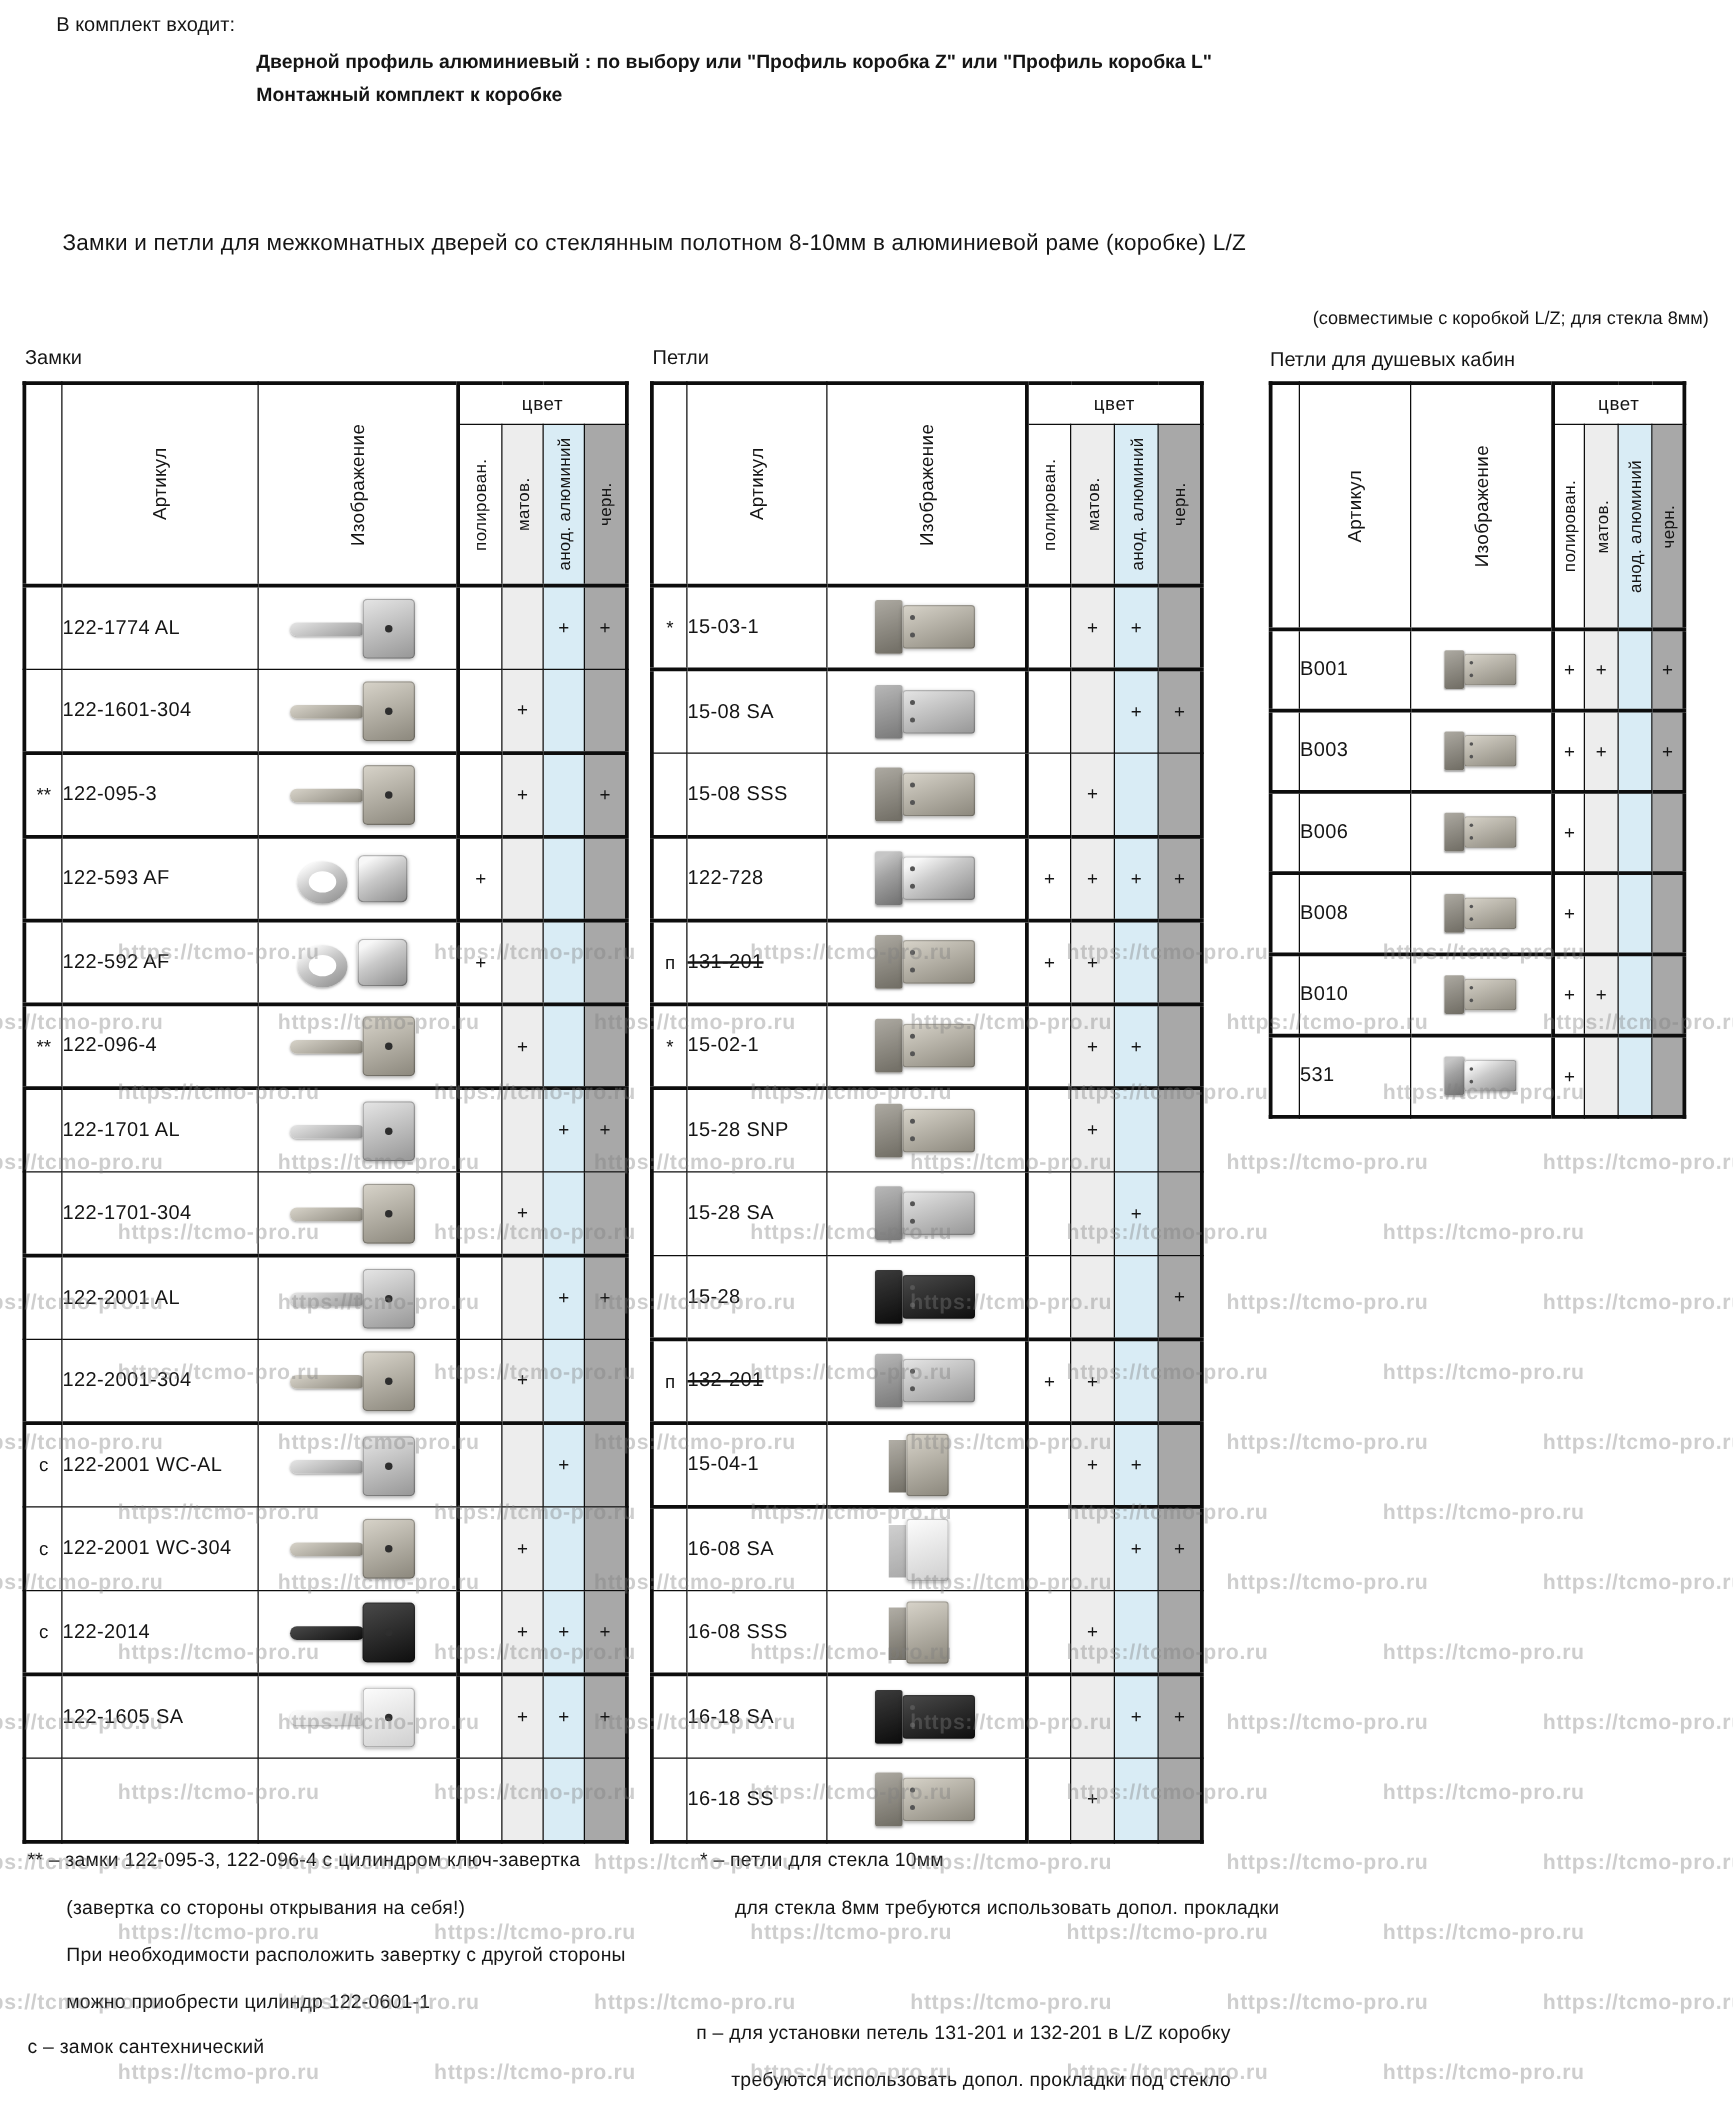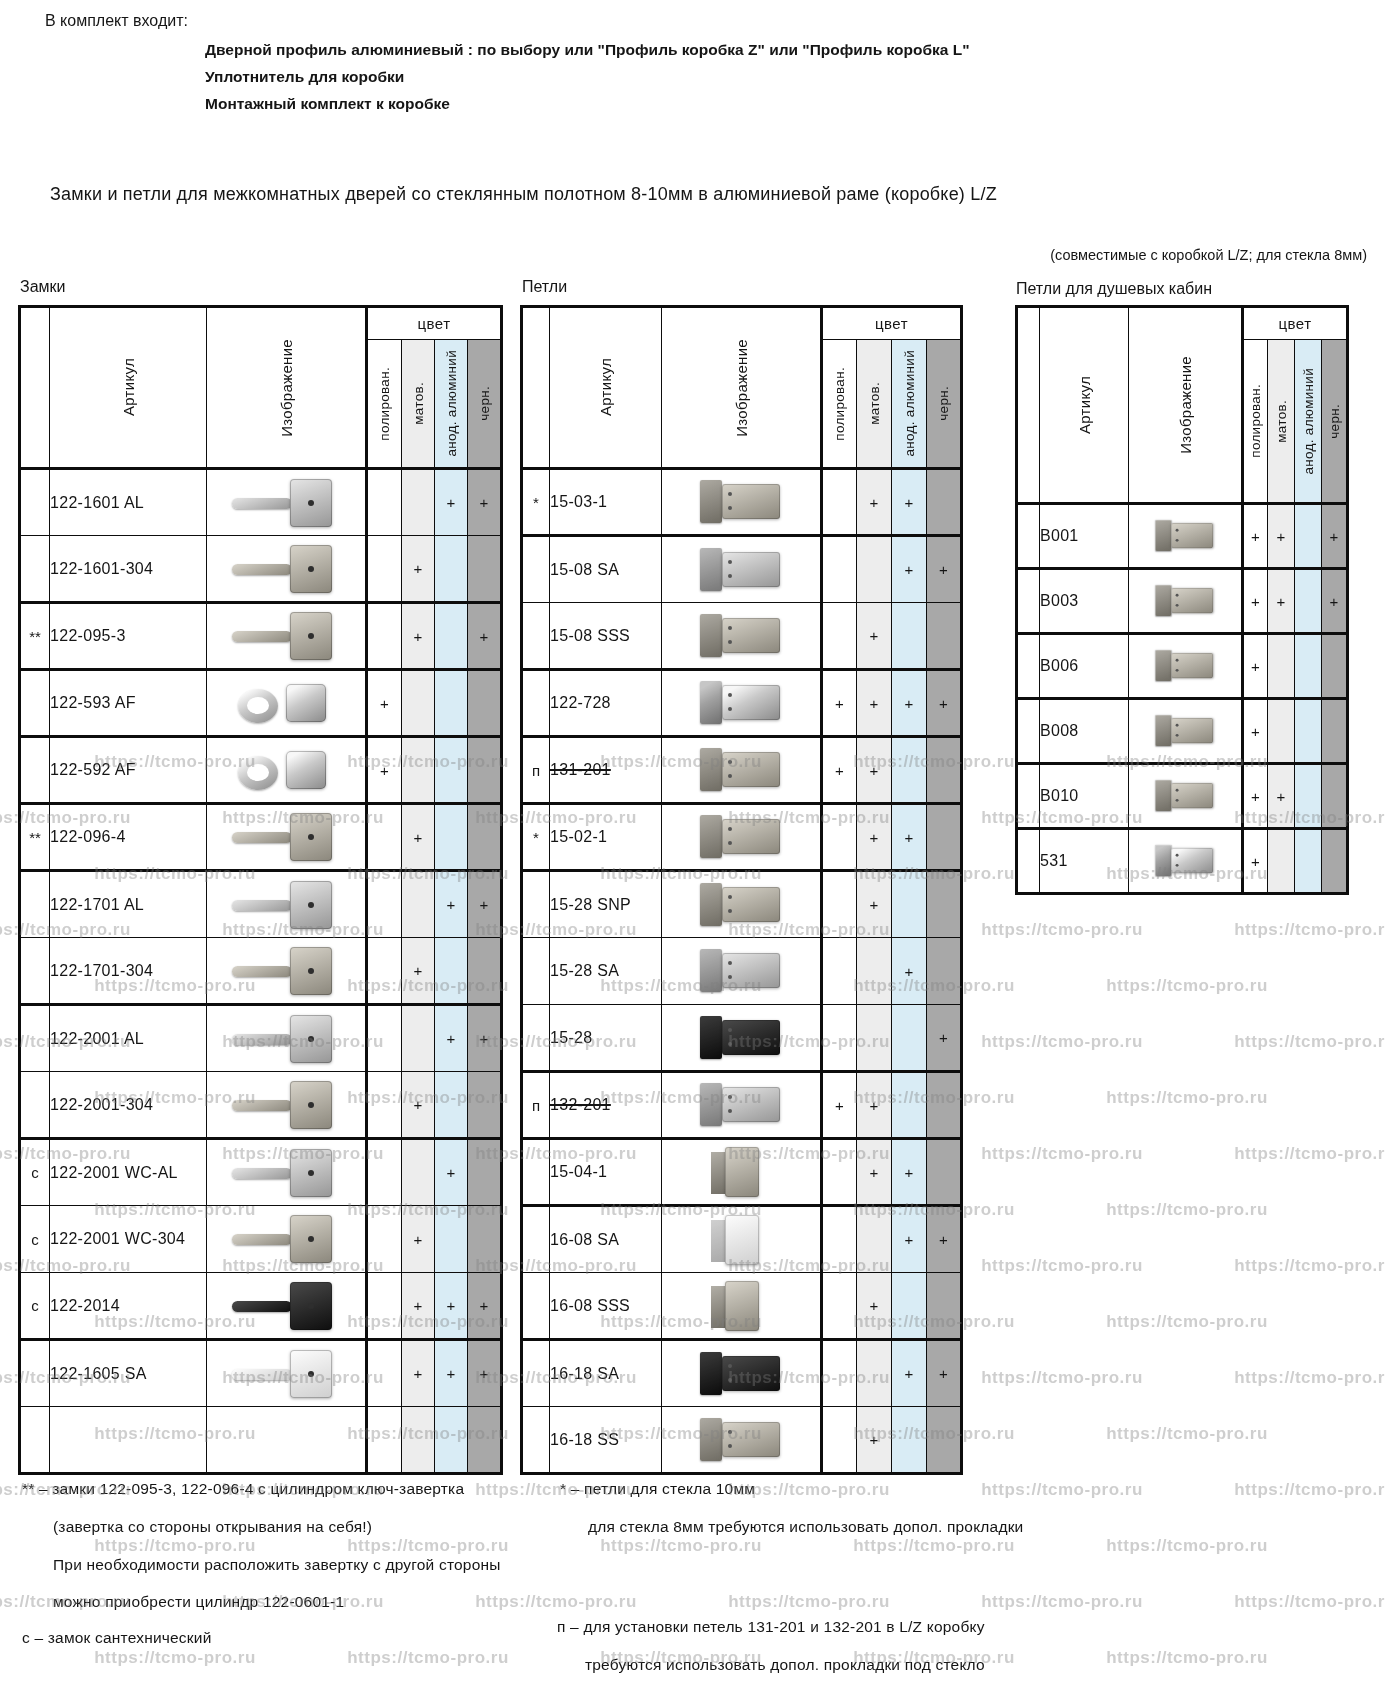--- a/index.html
+++ b/index.html
@@ -61,21 +61,20 @@
   
   .wm{position:absolute;transform:translateX(-50%);font-size:17px;font-weight:bold;
       color:rgba(125,125,125,.38);white-space:nowrap;pointer-events:none;z-index:30;letter-spacing:.5px;}
 </style>
 </head>
 <body style="--pol: #ffffff; --mat: #ededed; --anod: #d9ecf5; --cher: #a8a8a8;">
 
 <div class="abs includes-title">В комплект входит:</div>
 <div class="abs includes-list">
   <div>Дверной профиль алюминиевый : по выбору или "Профиль коробка Z" или "Профиль коробка L"</div>
-  <div>Уплотнитель для коробки</div>
   <div>Монтажный комплект к коробке</div>
 </div>
 <div class="abs main-title">Замки и петли для межкомнатных дверей со стеклянным полотном 8-10мм в алюминиевой  раме (коробке) L/Z</div>
 <div class="abs compat-note">(совместимые с коробкой L/Z; для стекла 8мм)</div>
 
 <div class="abs sec-label" style="left:20px">Замки</div>
 <div class="abs sec-label" style="left:522px">Петли</div>
 <div class="abs sec-label" style="left:1016px;top:280px">Петли для душевых кабин</div>
 
 <div class="abs tbl" style="left: 18px; top: 305px;">
@@ -111,21 +110,21 @@
             <div class="vtxt small">анод. алюминий</div>
           </th>
           <th class="c-cher">
             <div class="vtxt small">черн.</div>
           </th>
         </tr>
       </thead>
       <tbody>
         <tr class="gs" style="height: 67px;">
           <td class="mk"></td>
-          <td class="art">122-1601 AL</td>
+          <td class="art">122-1774 AL</td>
           <td>
             <div class="imgbox">
               <div class="lock-lever tone-silver"></div>
               <div class="lock-body tone-silver">
                 <div class="keyhole"></div>
               </div>
             </div>
           </td>
           <td class="mark c-pol colsplit"></td>
           <td class="mark c-mat"></td>

